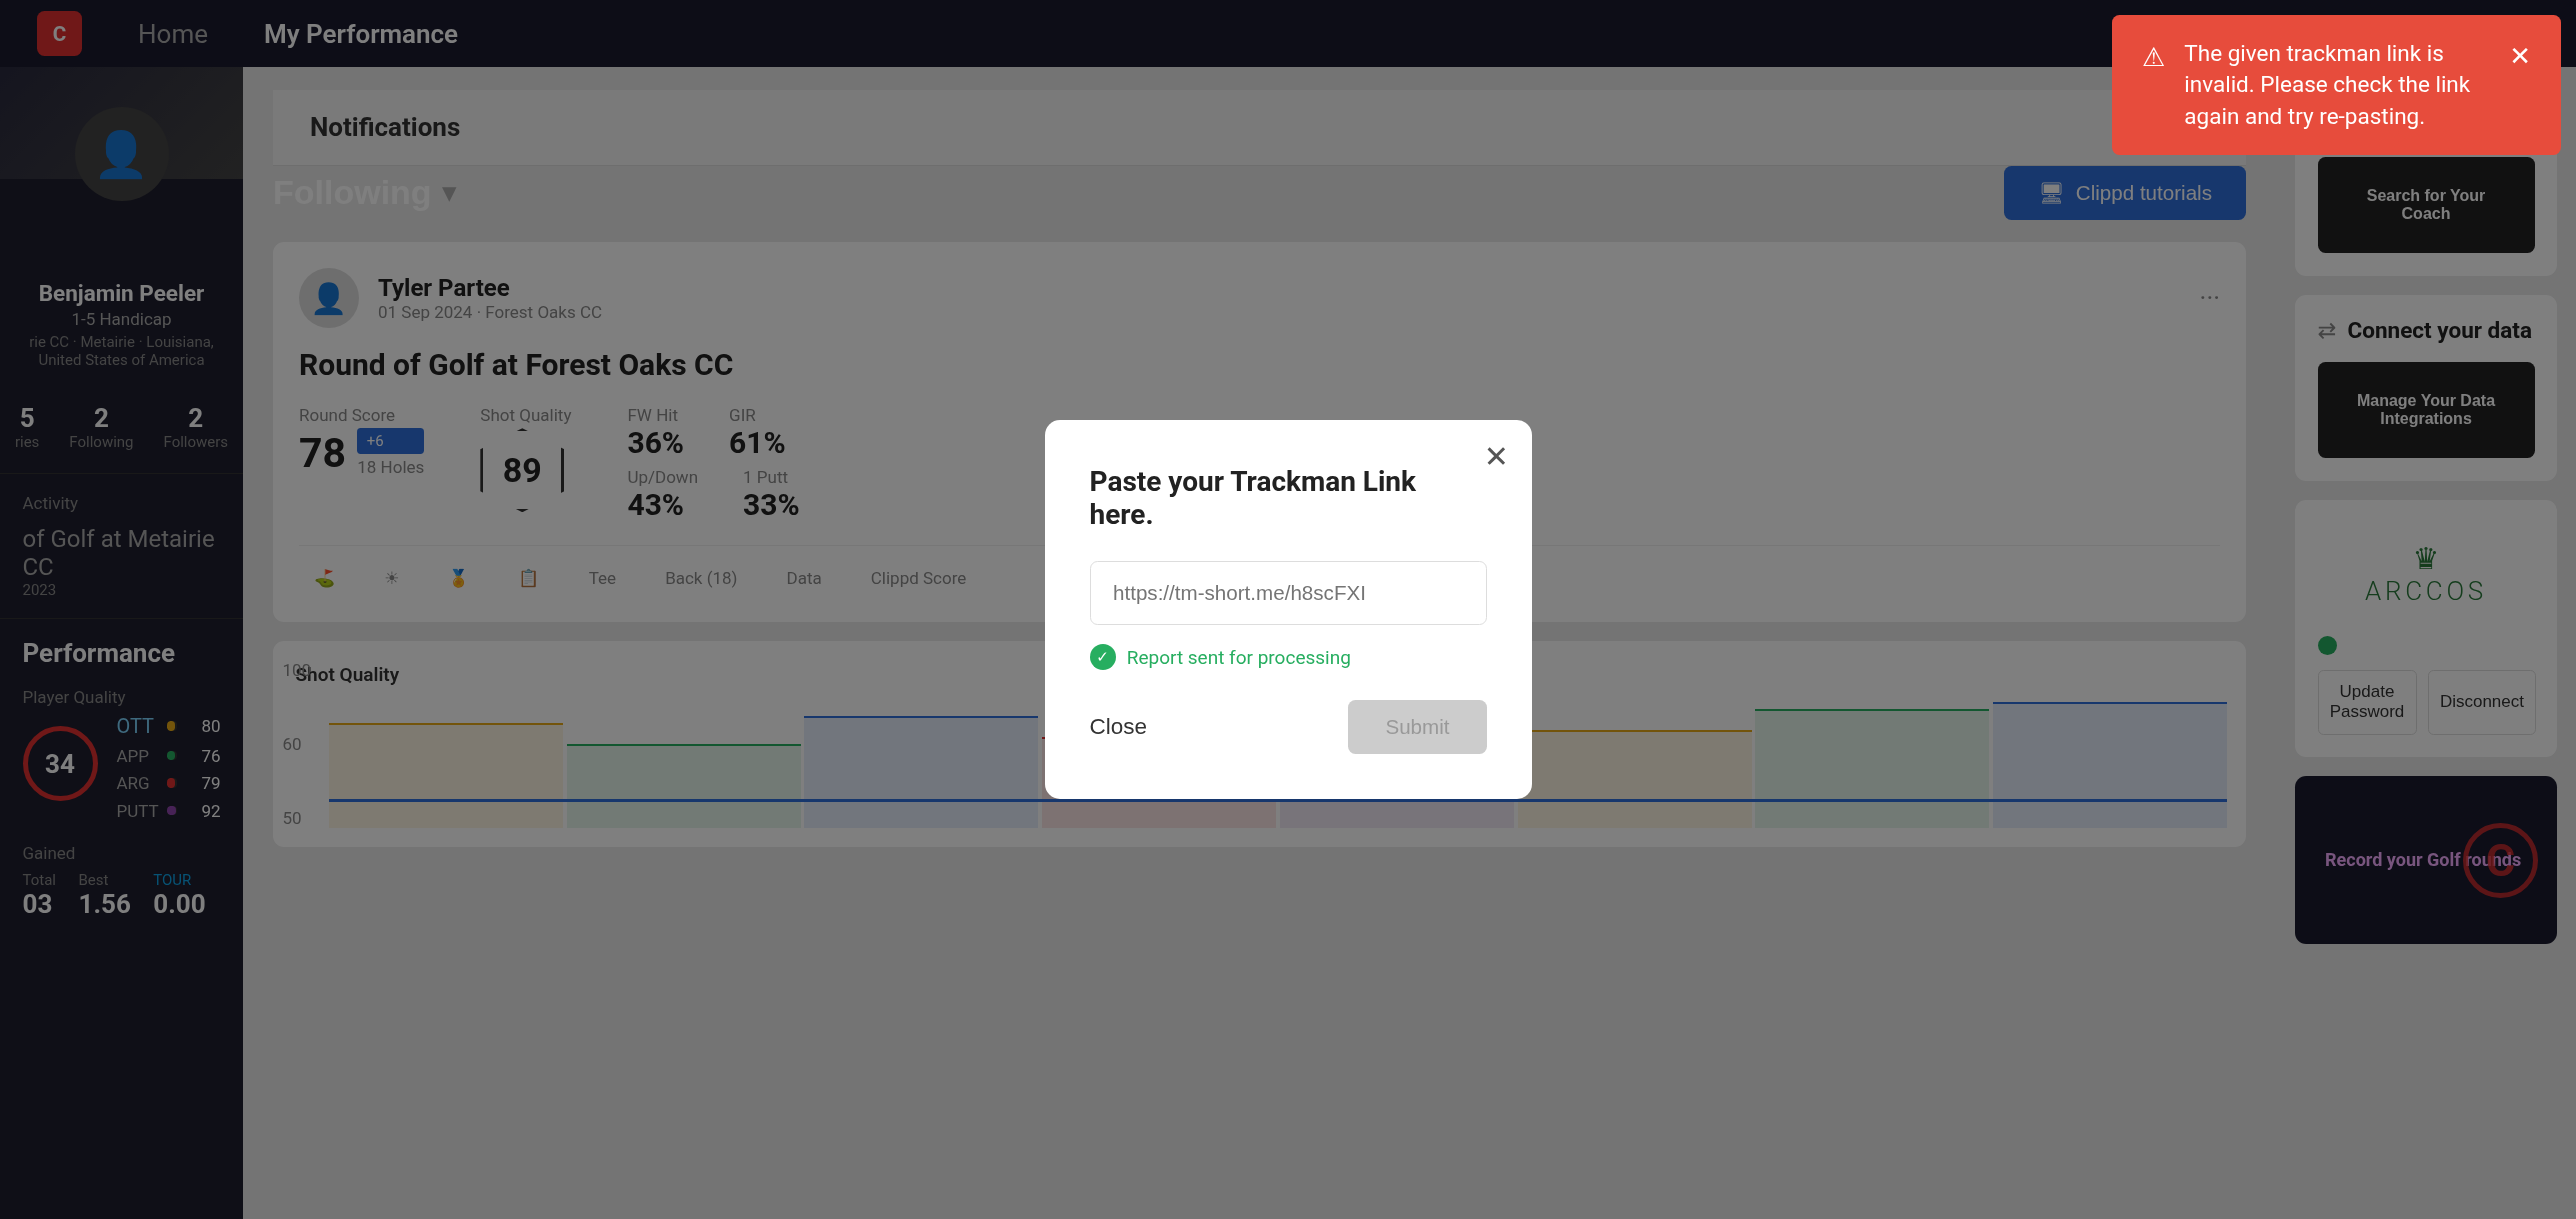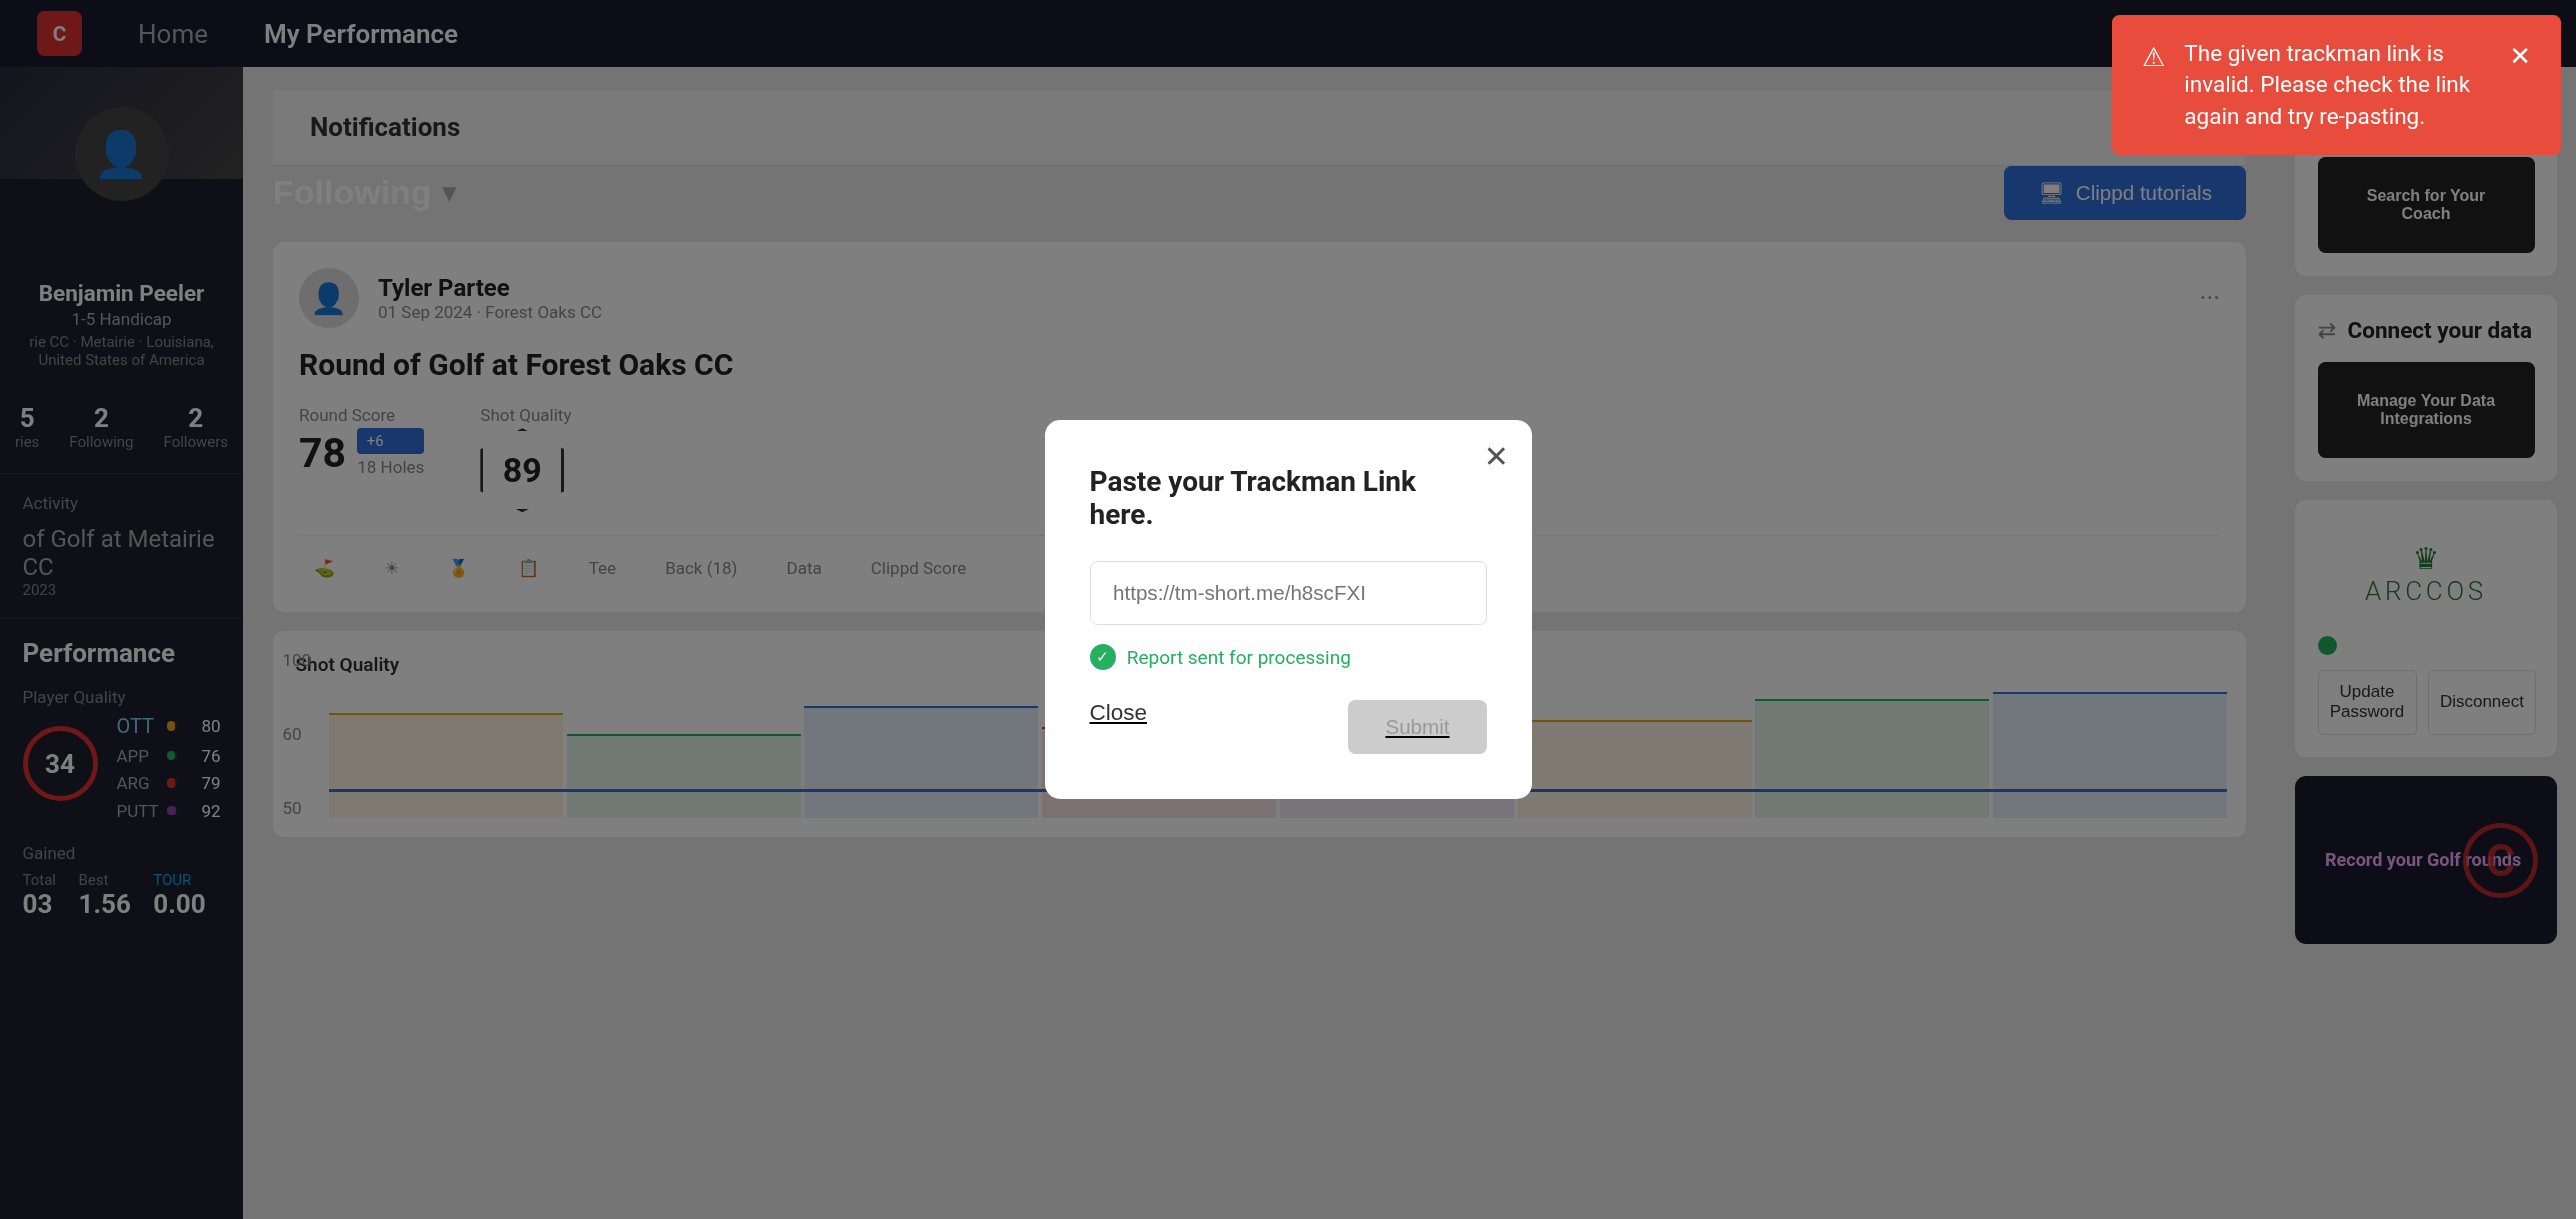--- a/index.html
+++ b/index.html
@@ -539,22 +539,21 @@
       width: 26px; height: 26px;
       border-radius: 50%;
       background: #27ae60;
       color: white;
       display: flex; align-items: center; justify-content: center;
       font-size: 15px;
     }
     .modal-footer {
       display: flex;
       justify-content: space-between;
-      align-items: flex-start;
-      text-decoration: underline;
+      align-items: center;
     }
     .modal-close-btn {
       background: none;
       border: none;
       font-size: 22.5px;
       color: #333;
       cursor: pointer;
       font-weight: 500;
     }
     .modal-submit-btn {
@@ -732,20 +731,42 @@
               <div class="feed-stat-sub">18 Holes</div>
             </div>
           </div>
         </div>
 
         <div class="feed-stat">
           <div class="feed-stat-label">Shot Quality</div>
           <div style="width:84px;height:84px;background:#fff;border:3.7px solid #333;display:flex;align-items:center;justify-content:center;font-size:34px;font-weight:700;color:#222;border-radius:7.5px;clip-path:polygon(50% 0%,100% 25%,100% 75%,50% 100%,0% 75%,0% 25%);">89</div>
         </div>
 
+        <div class="pct-stats">
+          <div class="pct-row">
+            <div class="pct-item">
+              <div class="pct-label">FW Hit</div>
+              <div class="pct-value">36%</div>
+            </div>
+            <div class="pct-item">
+              <div class="pct-label">GIR</div>
+              <div class="pct-value">61%</div>
+            </div>
+          </div>
+          <div class="pct-row">
+            <div class="pct-item">
+              <div class="pct-label">Up/Down</div>
+              <div class="pct-value">43%</div>
+            </div>
+            <div class="pct-item">
+              <div class="pct-label">1 Putt</div>
+              <div class="pct-value">33%</div>
+            </div>
+          </div>
+        </div>
       </div>
 
       <div class="feed-tabs">
         <span class="feed-tab">⛳</span>
         <span class="feed-tab">☀</span>
         <span class="feed-tab">🏅</span>
         <span class="feed-tab">📋</span>
         <span class="feed-tab">Tee</span>
         <span class="feed-tab">Back (18)</span>
         <span class="feed-tab">Data</span>

